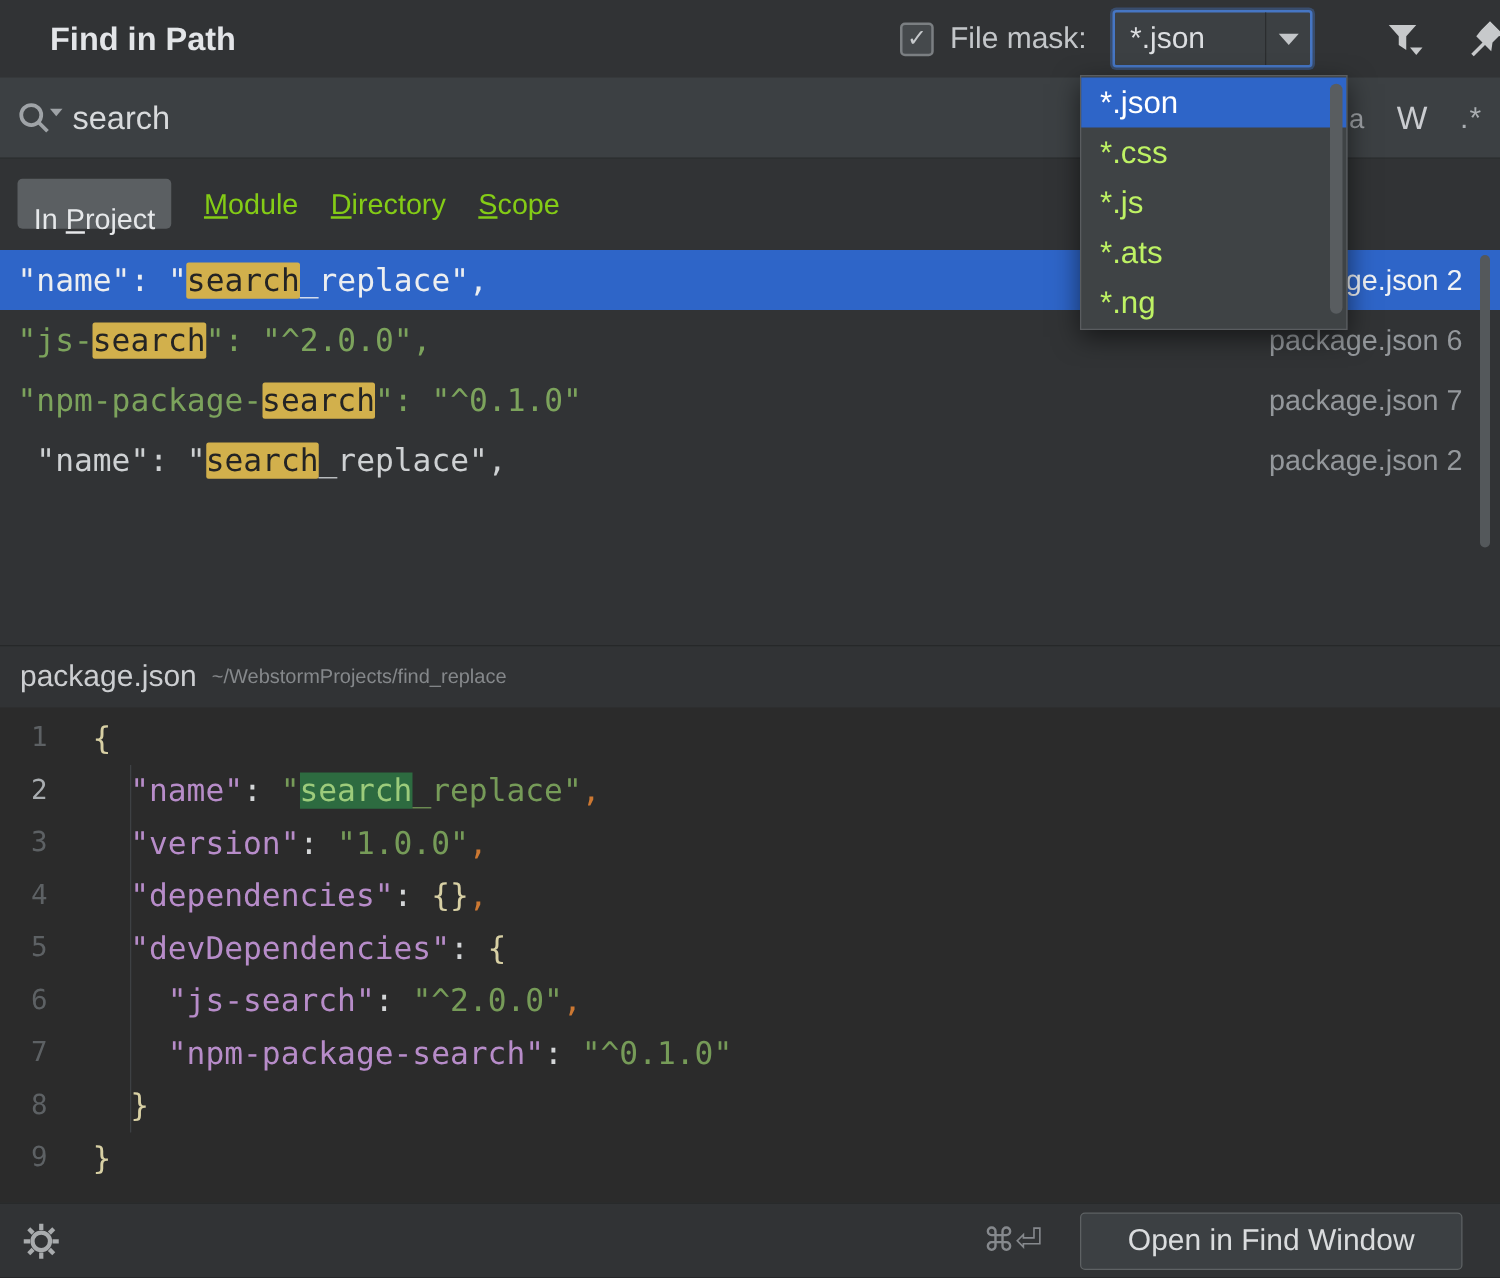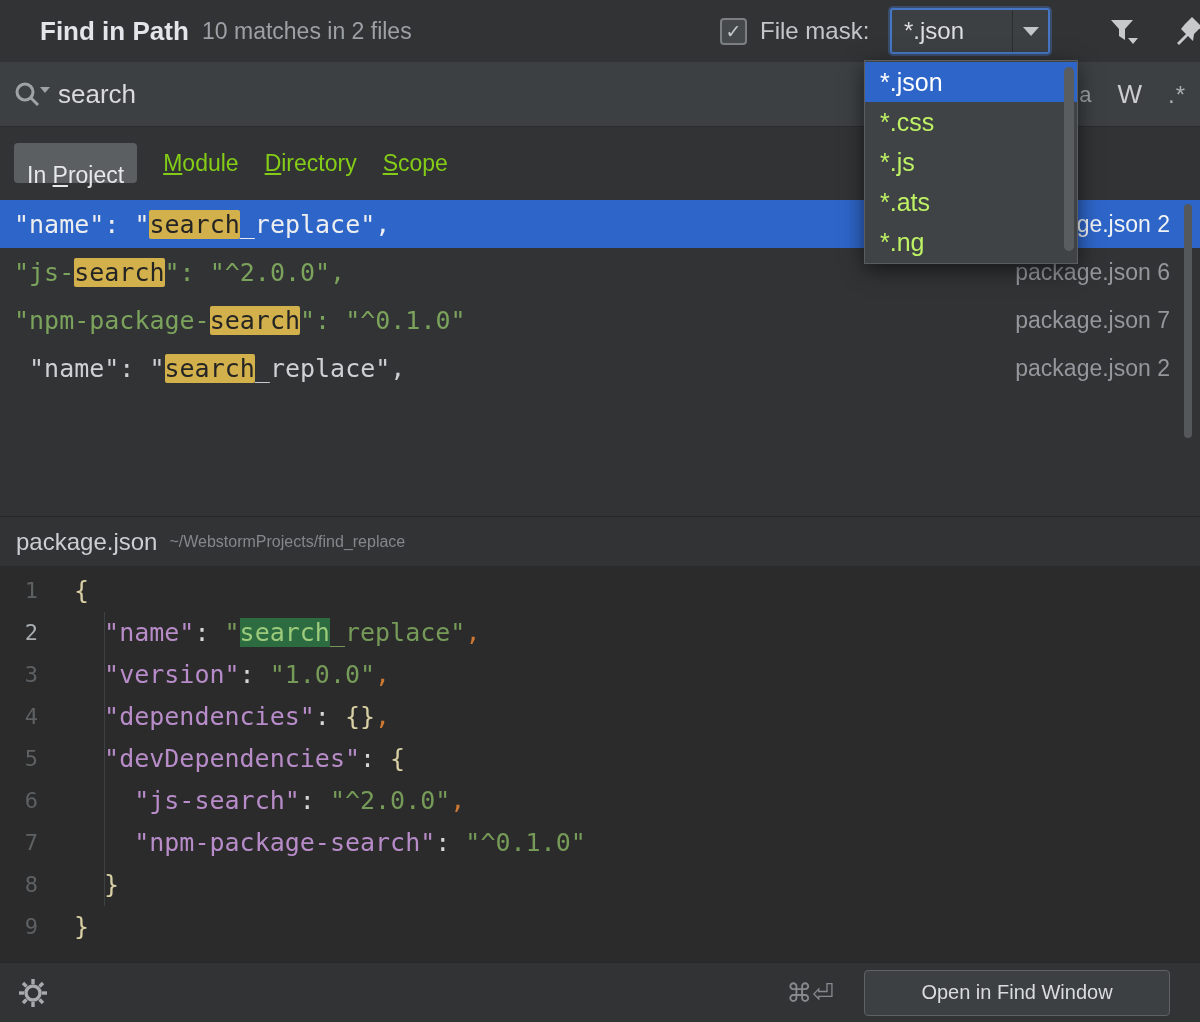--- a/index.html
+++ b/index.html
@@ -72,37 +72,36 @@
   .tk-comma { color:#cc7832; }
   .tk-punct { color:#d8d0a4; }
   .tk-plain { color:#d4d6d8; }
   .tk-smatch { background:#2d6b40; color:#9ccb7b; }
   
   .footer { position:absolute; top:962px; left:0; right:0; height:60px; background:#313335;
     border-top:1px solid #262829; display:flex; align-items:center; padding:0 30px 0 16px; }
   .spacer { flex:1; }
   .shortcut { font-family:"DejaVu Sans", sans-serif; font-size:26px; color:#86898d; margin-right:30px; }
   .open-btn { height:46px; padding:0 26px; min-width:306px; background:#3c4043; border:1px solid #5e6264;
-    border-radius:4px; color:#dadcde; font-size:20px; font-family:"Liberation Sans", sans-serif; }
+    border-radius:4px; color:#dadcde; font-size:24px; font-family:"Liberation Sans", sans-serif; }
   
   .popup { position:absolute; left:864px; top:60px; width:214px; background:#3f4345; border:1px solid #5a5d60;
     box-shadow:0 6px 20px rgba(0,0,0,0.55); z-index:10; padding:1px 0; }
   .ddi { height:40px; line-height:40px; padding-left:15px; font-size:25px; color:#bef264; }
   .ddi-sel { background:#2e65c8; color:#ffffff; }
   .popup-scrollbar { position:absolute; right:3px; top:6px; width:10px; height:184px; background:#595d60; border-radius:5px; }
   svg { display:block; }
 </style>
 </head>
 <body>
 
 <div class="app">
 
   <div class="header">
     <div class="title">Find in Path</div>
-    <div class="subtitle">10 matches in 2 files</div>
 
     <div class="checkbox">
       <span class="tick">✓</span>
     </div>
     <div class="fm-label">File mask:</div>
 
     <div class="combo">
       <div class="combo-text">*.json</div>
       <div class="combo-arrow">
         <div class="tri"></div>

